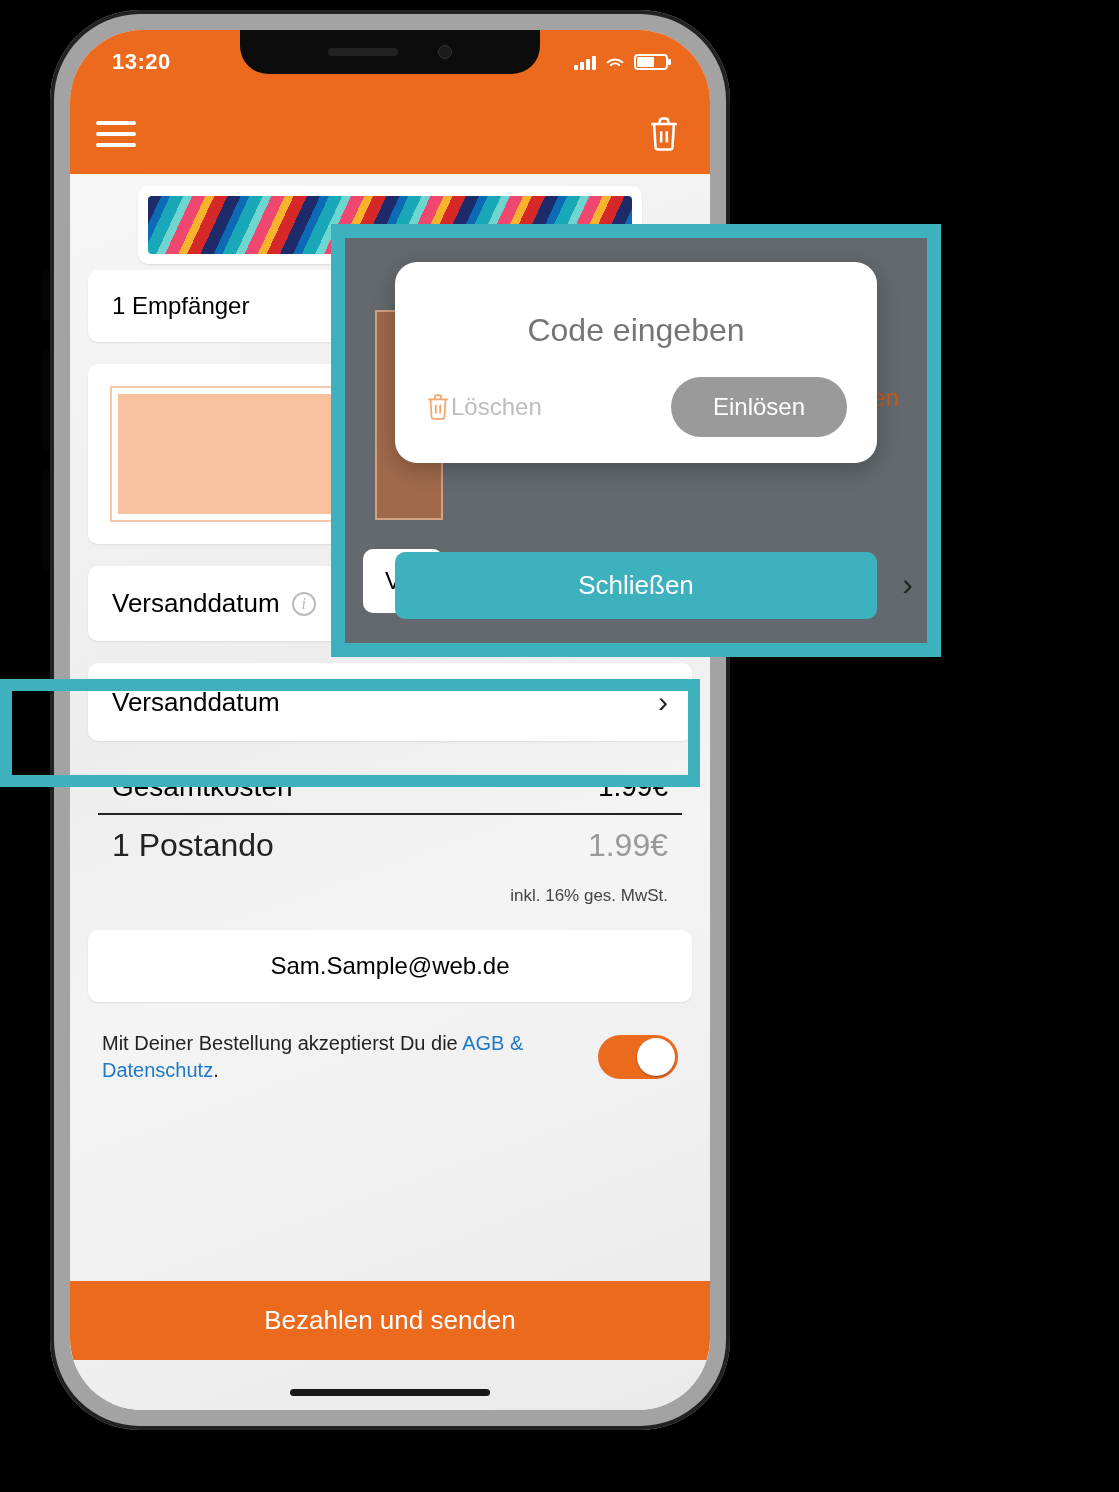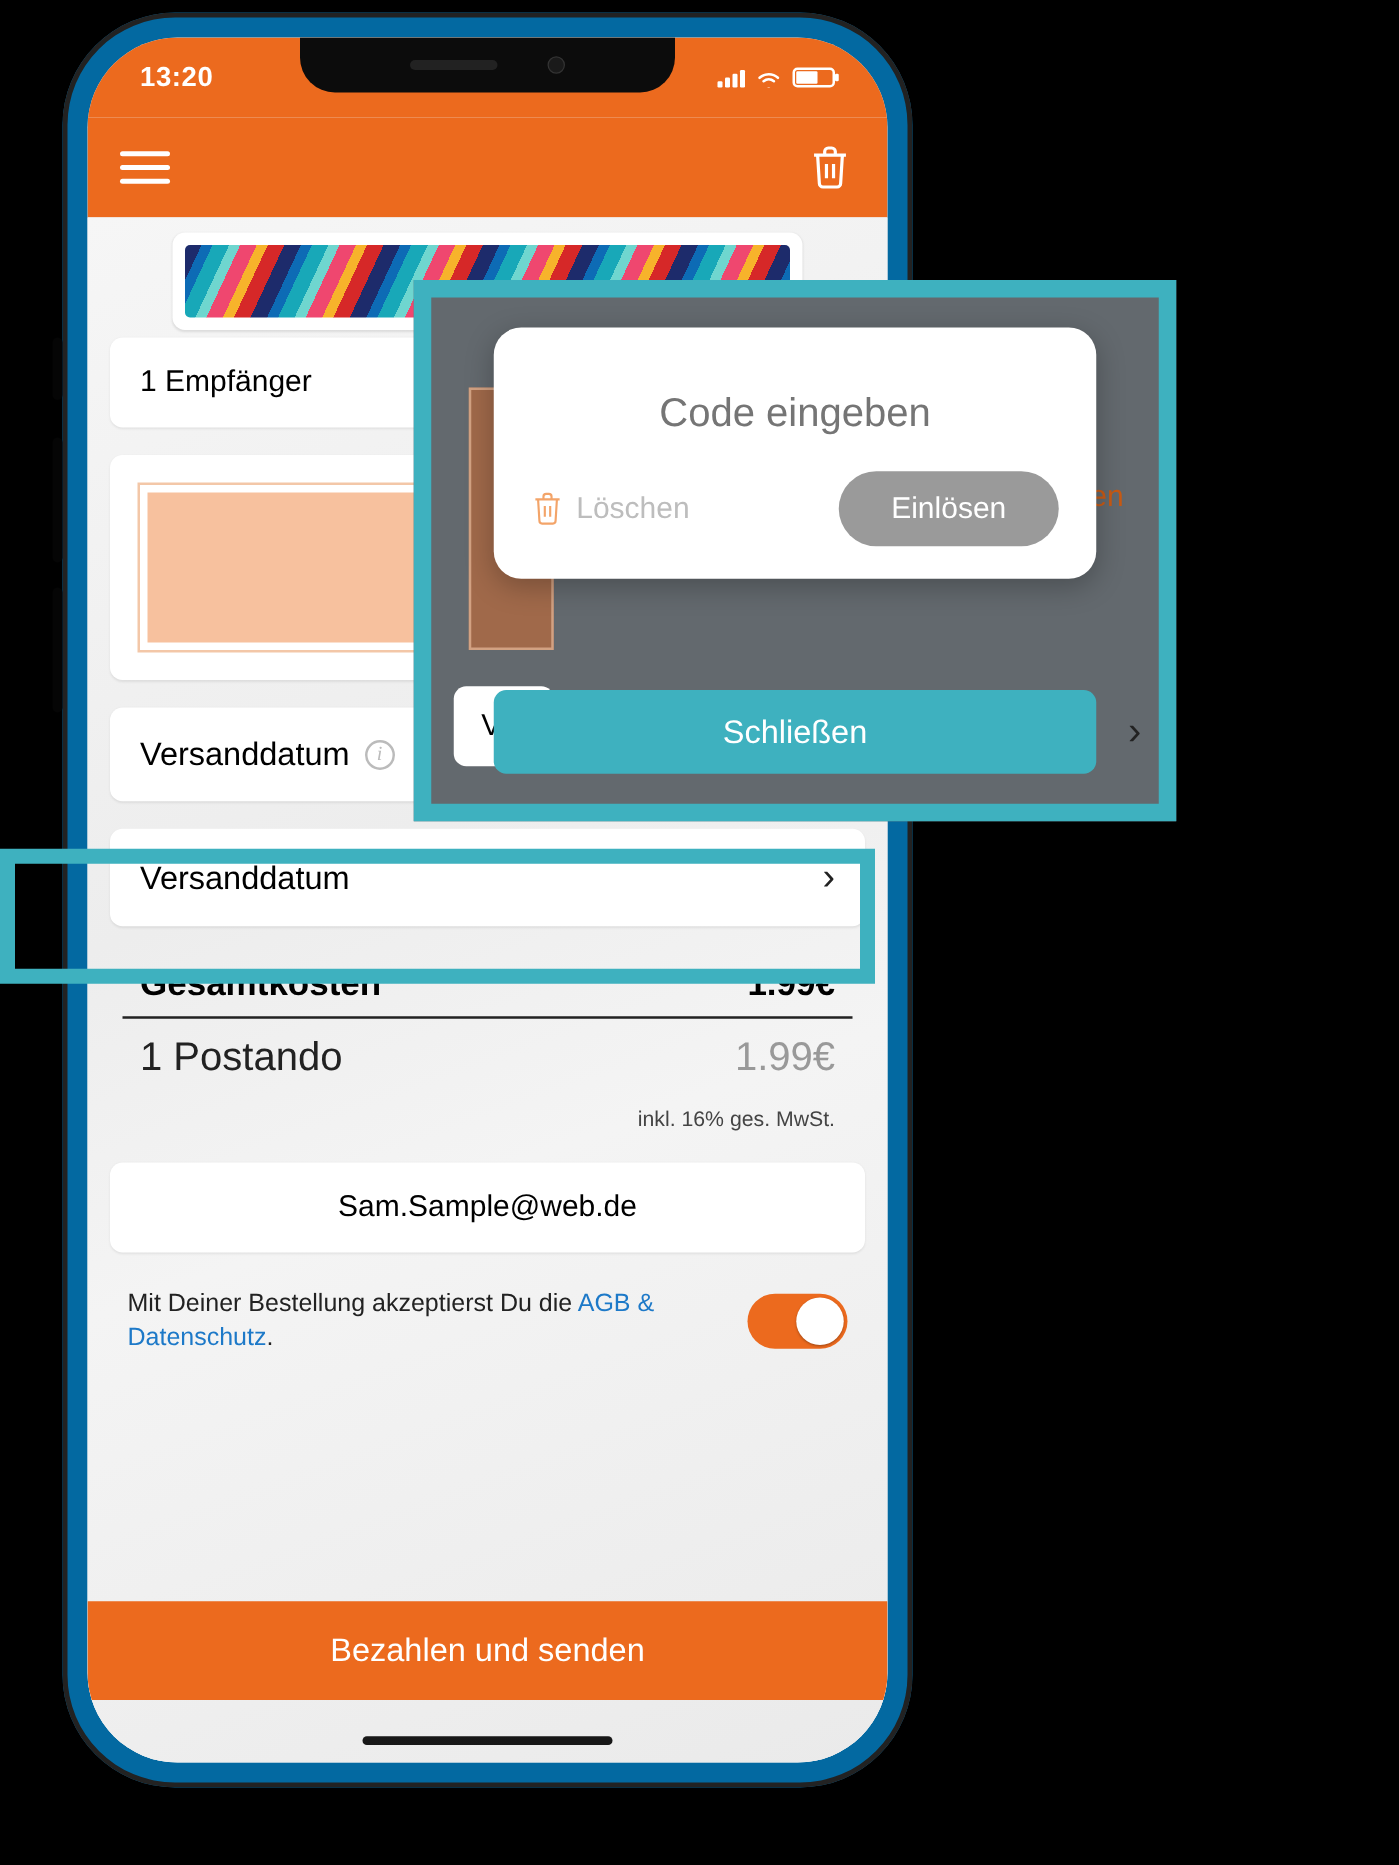--- a/index.html
+++ b/index.html
@@ -12,21 +12,21 @@
     overflow: hidden;
   }
 
   
   .phone {
     position: absolute;
     left: 50px;
     top: 10px;
     width: 680px;
     height: 1420px;
-    background: #0369a1;
+    background: #a3a3a3;
     border-radius: 90px;
     padding: 20px;
     box-shadow: inset 0 0 0 4px #222;
   }
   .side-btn { position: absolute; background:#050505; border-radius:4px; }
   .side-left1 { left:-8px; top:260px; width:8px; height:50px; }
   .side-left2 { left:-8px; top:340px; width:8px; height:100px; }
   .side-left3 { left:-8px; top:460px; width:8px; height:100px; }
   .side-right { right:-8px; top:380px; width:8px; height:140px; }
 
@@ -143,21 +143,21 @@
     font-size:16px;color:#bbb;font-style:italic;font-family:serif;
   }
   .chevron { font-size:30px; color:#222; font-weight:300; }
 
   .totals {
     padding: 0 10px;
     margin-bottom: 18px;
   }
   .totals .line1 {
     display:flex; justify-content:space-between;
-    font-size:28px; font-weight:700; padding:8px 14px 10px;
+    font-size:28px; font-weight:400; padding:8px 14px 10px;
     border-bottom:2px solid #222;
   }
   .totals .line2 {
     display:flex; justify-content:space-between;
     font-size:32px; color:#222; padding:12px 14px 4px;
   }
   .totals .line2 .price-sub { color:#999; }
   .totals .vat {
     text-align:right; font-size:17px; color:#444;
     padding:18px 14px 6px;
@@ -257,21 +257,21 @@
   .code-input {
     width:100%;
     text-align:center;
     font-size:32px;
     color:#a0a0a0;
     border:none;
     padding: 14px 0 28px;
     outline:none;
   }
   .modal-actions { display:flex; align-items:center; justify-content:space-between; gap:18px;}
-  .del-btn { display:flex; align-items:center; gap:10px; color:#bdbdbd; font-size:24px;}
+  .del-btn { display:flex; align-items:center; color:#bdbdbd; font-size:24px;}
   .del-btn svg { stroke:#f3a469; fill:none; stroke-width:1.6; }
   .redeem-btn {
     background:#9a9a9a; color:#fff;
     border:none; border-radius:30px;
     padding:16px 42px; font-size:24px;
   }
   .close-btn {
     position:absolute;
     left:50px; right:50px; bottom:24px;
     background:#3eb1bf; color:#fff;

